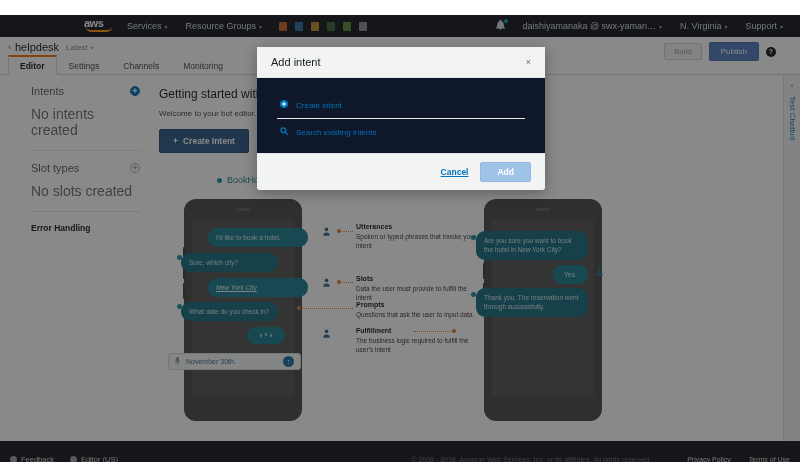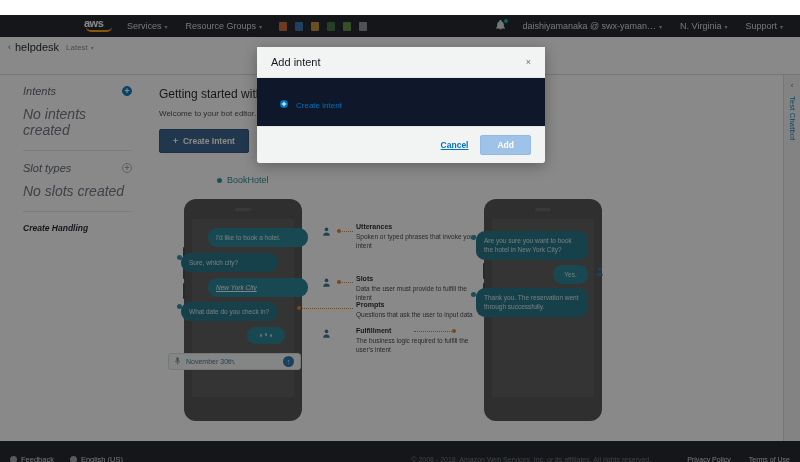--- a/index.html
+++ b/index.html
@@ -80,22 +80,22 @@
     background: #fff; border: 1px solid #d5dbdb; border-bottom-color: #fff;
     border-top: 2px solid #ec7211; color: #16191f; font-weight: bold;
   }
   .tabline {
     position: absolute; top: 59px; left: 0; width: 800px;
     border-bottom: 1px solid #d5dbdb; z-index: 2;
   }
 
   
   .sidebar {
-    position: absolute; top: 60px; left: 8px; width: 140px; bottom: 22px;
-    background: #fff; border-right: 1px solid #d5dbdb; padding: 10px 15px; font-style: italic;
+    position: absolute; top: 60px; left: 16px; width: 140px; bottom: 22px;
+    background: #fff; border-right: 1px solid #d5dbdb; padding: 10px 15px;
   }
   .side-sec-head {
     display: flex; align-items: center; justify-content: space-between;
     margin-bottom: 9px;
   }
   .side-sec-title { font-size: 11px; color: #545b64; }
   .plusbtn {
     width: 10px; height: 10px; border-radius: 50%;
     border: 1px solid #0073bb; background: #0073bb;
     color: #fff; font-size: 9px; line-height: 9px; text-align: center;
@@ -294,39 +294,50 @@
 
   <div class="subhead">
     <span class="backchev">‹</span>
     <span class="botname">helpdesk</span>
     <span class="botver">
       <span>Latest</span>
       <span class="caret">▾</span>
     </span>
   </div>
 
-
+  <div class="headactions">
+    <div class="btn-build">Build</div>
+    <div class="btn-publish">Publish</div>
+    <div class="helpicon">?</div>
+  </div>
+
+  <div class="tabs">
+    <div class="tab active">Editor</div>
+    <div class="tab">Settings</div>
+    <div class="tab">Channels</div>
+    <div class="tab">Monitoring</div>
+  </div>
   <div class="tabline"></div>
 
   <div class="sidebar">
     <div class="side-sec-head">
       <span class="side-sec-title">Intents</span>
       <span class="plusbtn">+</span>
     </div>
     <div class="side-empty">No intents created</div>
     <div class="sidediv"></div>
 
     <div class="side-sec-head">
       <span class="side-sec-title">Slot types</span>
       <span class="plusbtn hollow">+</span>
     </div>
     <div class="side-empty">No slots created</div>
     <div class="sidediv"></div>
 
-    <div class="side-link">Create Handling</div>
+    <div class="side-link">Error Handling</div>
   </div>
 
   <div class="main">
     <div class="main-title">Getting started with your bot</div>
     <div class="main-sub">Welcome to your bot editor. To get started, create an intent using the left navigation.</div>
     <div class="btn-create">
       <span>+</span>
       <span>Create Intent</span>
     </div>
 
@@ -450,21 +461,21 @@
     <span class="rail-label">Test Chatbot</span>
   </div>
 
   <div class="footer">
     <div class="foot-item">
       <span class="foot-ico"></span>
       <span>Feedback</span>
     </div>
     <div class="foot-item">
       <span class="foot-ico"></span>
-      <span>English (US)</span>
+      <span>Editor (US)</span>
     </div>
     <div class="foot-spacer"></div>
     <div class="copy">© 2008 - 2018, Amazon Web Services, Inc. or its affiliates. All rights reserved.</div>
     <div class="foot-link">Privacy Policy</div>
     <div class="foot-link">Terms of Use</div>
   </div>
 
   <div class="overlay"></div>
   <div class="modal">
     <div class="modal-head">
@@ -475,20 +486,29 @@
       <div class="opt">
         <span class="opt-ico">
           <svg width="8" height="8" viewBox="0 0 12 12" fill="#0073bb">
               <circle cx="6" cy="6" r="6"></circle>
               <rect x="5.2" y="2.6" width="1.6" height="6.8" fill="#fff"></rect>
               <rect x="2.6" y="5.2" width="6.8" height="1.6" fill="#fff"></rect>
             </svg>
         </span>
         <span class="opt-label">Create intent</span>
       </div>
+      <div class="opt">
+        <span class="opt-ico">
+          <svg width="8" height="8" viewBox="0 0 12 12" fill="none" stroke="#0073bb" stroke-width="2">
+              <circle cx="5" cy="5" r="3.6"></circle>
+              <line x1="7.9" y1="7.9" x2="11.2" y2="11.2" stroke-linecap="round"></line>
+            </svg>
+        </span>
+        <span class="opt-label">Search existing intents</span>
+      </div>
     </div>
     <div class="modal-foot">
       <span class="btn-cancel">Cancel</span>
       <span class="btn-add">Add</span>
     </div>
   </div>
 
 </div>
 
 </body></html>

